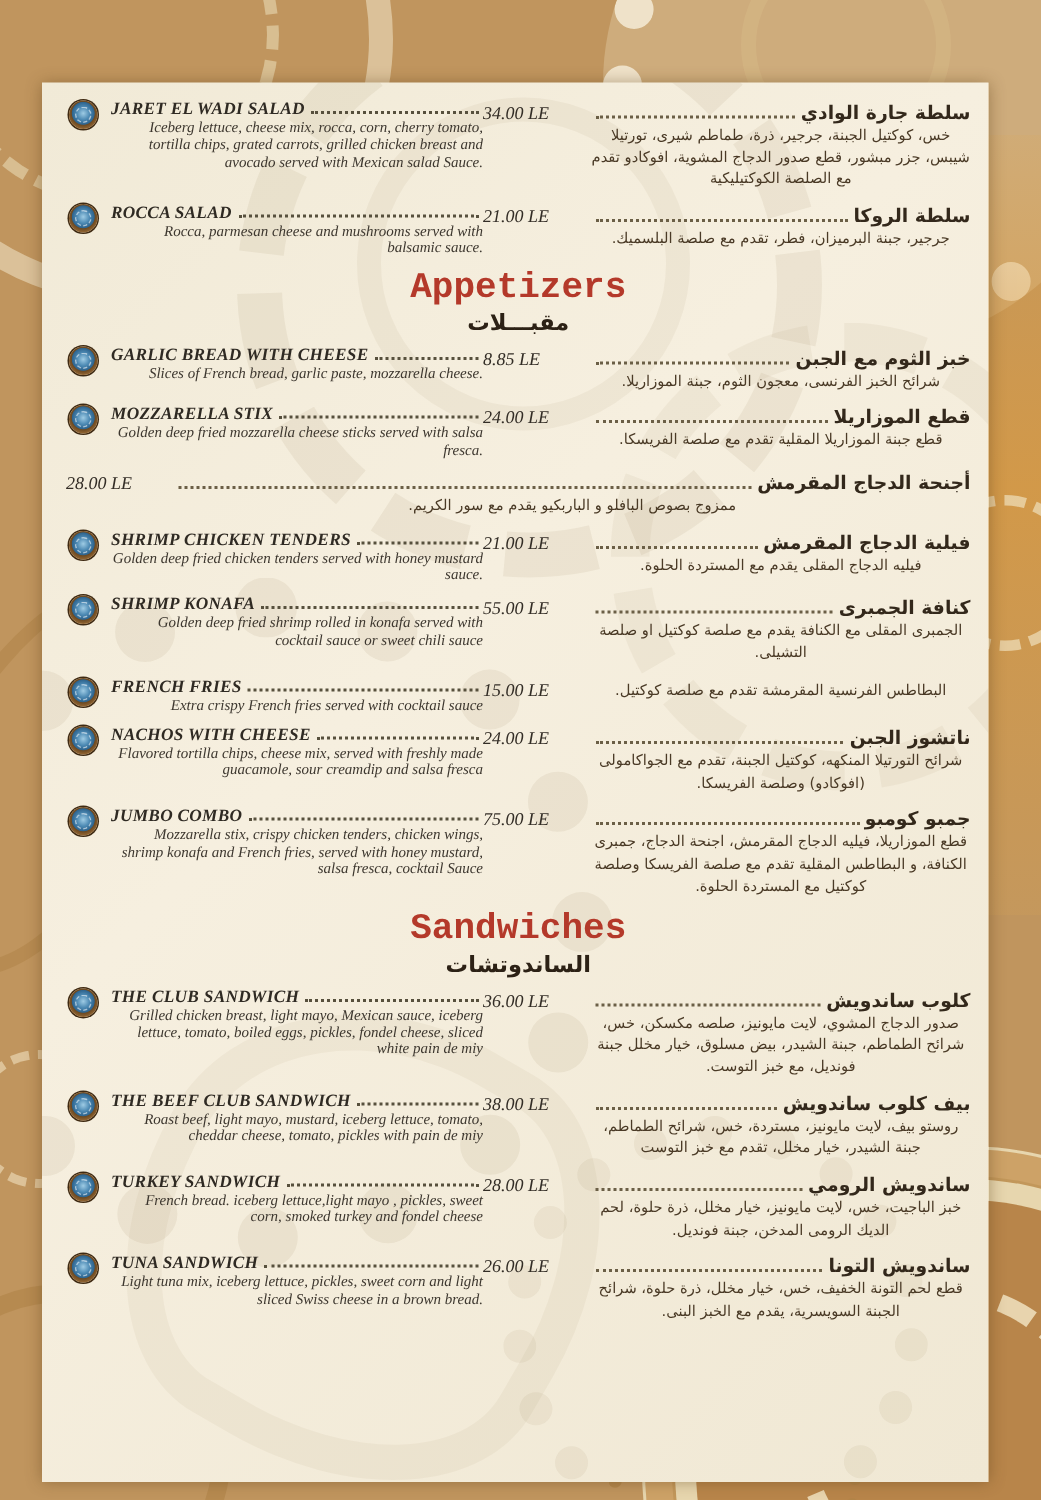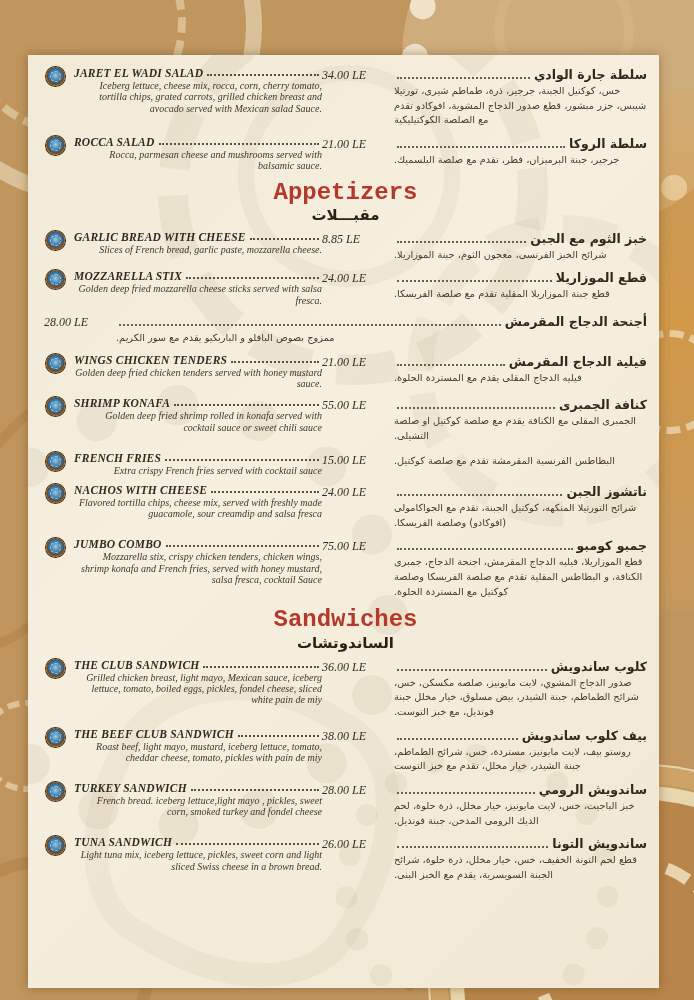--- a/index.html
+++ b/index.html
@@ -54,21 +54,21 @@
   .en-text{flex:1;min-width:0;}
   .t-line{display:flex;align-items:flex-end;}
   .en-name{font-weight:bold;font-style:italic;font-size:11.5px;color:#2f2a23;letter-spacing:.2px;white-space:nowrap;}
   .leader{flex:1;min-width:8px;border-bottom:2px dotted #57503d;margin:0 3px 3px 4px;}
   .en-desc{font-style:italic;font-size:10px;line-height:1.13;color:#3d372f;margin-top:1px;}
   .price-col{flex:0 0 72px;width:72px;font-style:italic;font-size:12px;color:#332d26;white-space:nowrap;padding-top:1px;}
   .ar-col{flex:1;min-width:0;font-family:"DejaVu Sans",sans-serif;}
   .ar-line{display:flex;align-items:flex-end;}
   .ar-name{font-weight:bold;font-size:12.5px;color:#33281b;white-space:nowrap;line-height:1.2;}
   .ar-leader{flex:1;min-width:8px;border-bottom:2px dotted #6b5f46;margin:0 4px 3px 3px;}
-  .ar-desc{font-size:9.8px;line-height:1.5;color:#4a3a26;text-align:left;margin-top:2px;}
+  .ar-desc{font-size:9.8px;line-height:1.5;color:#4a3a26;text-align:center;margin-top:2px;}
 
   
   .sec{text-align:center;margin:4px 0 6px 0;}
   .sec-en{font-family:Liberation Mono, monospace;font-weight:bold;font-size:24px;color:#b4392a;line-height:1.1;}
   .sec-ar{font-family:"DejaVu Sans",sans-serif;font-weight:bold;font-size:15px;color:#2c2115;line-height:1.25;letter-spacing:.5px;}
 </style>
 </head>
 <body>
 
 <div class="border-layer">
@@ -208,21 +208,21 @@
       </div>
       <div class="ar-desc">ممزوج بصوص البافلو و الباربكيو يقدم مع سور الكريم.</div>
     </div>
   </div>
 
   <div class="item">
     <div class="en-col">
       <span class="bullet"></span>
       <div class="en-text">
         <div class="t-line">
-          <span class="en-name">WINGS CHICKEN TENDERS</span>
+          <span class="en-name">SHRIMP CHICKEN TENDERS</span>
           <span class="leader"></span>
         </div>
         <div class="en-desc">Golden deep fried chicken tenders served with honey mustard sauce.</div>
       </div>
     </div>
     <div class="price-col">
       <span>21.00</span>
       <span>LE</span>
     </div>
     <div class="ar-col" dir="rtl">

